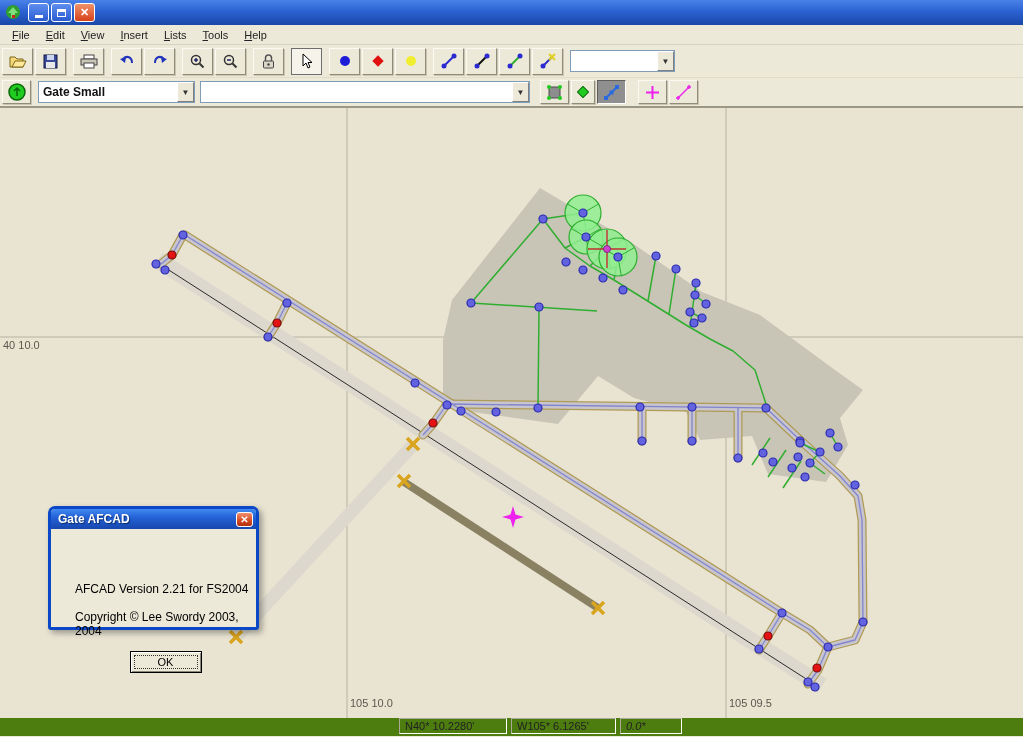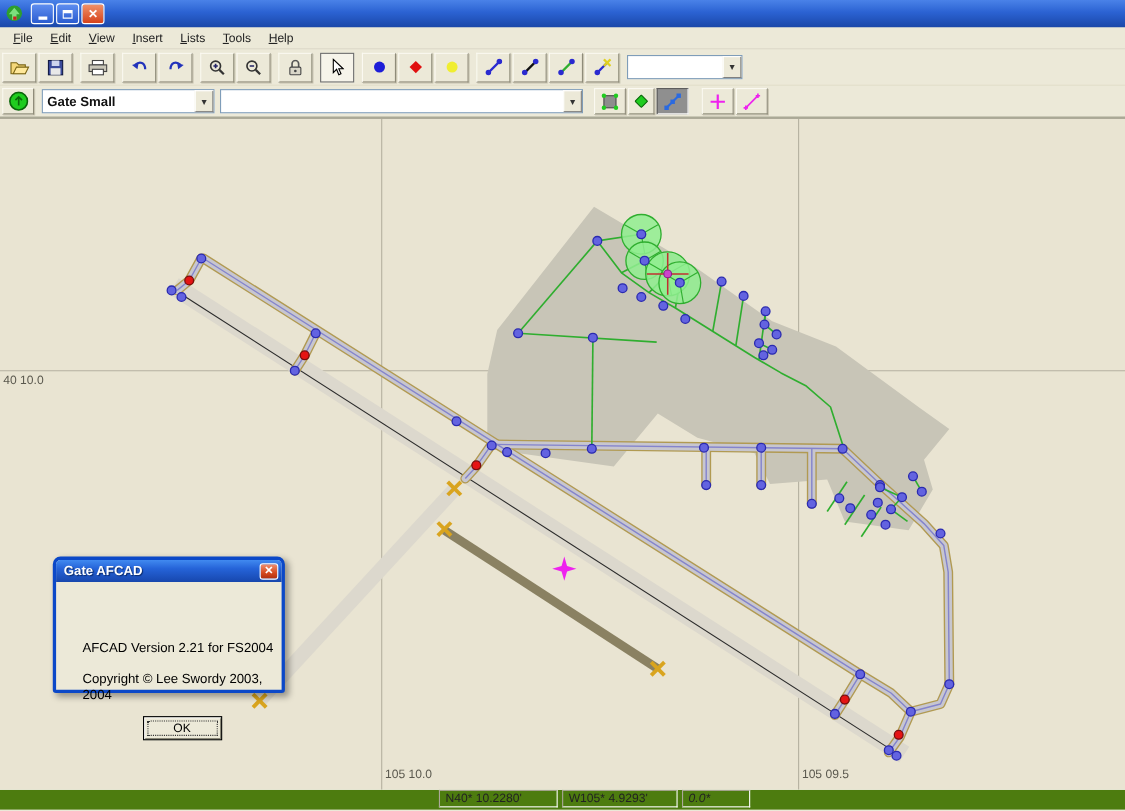--- a/index.html
+++ b/index.html
@@ -458,16 +458,16 @@
         <button class="ok-btn">
           <span class="focus">OK</span>
         </button>
       </div>
     </div>
   </div>
 
   <div class="statusbar">
     <div class="status-spacer"></div>
     <div class="status-panel" style="width:108px;">N40* 10.2280'</div>
-    <div class="status-panel" style="width:105px;">W105* 4.9293'</div>
+    <div class="status-panel" style="width:105px;">W105* 6.1265'</div>
     <div class="status-panel" style="width:62px;font-style:italic;">0.0*</div>
   </div>
 </div>
 
 </body></html>

